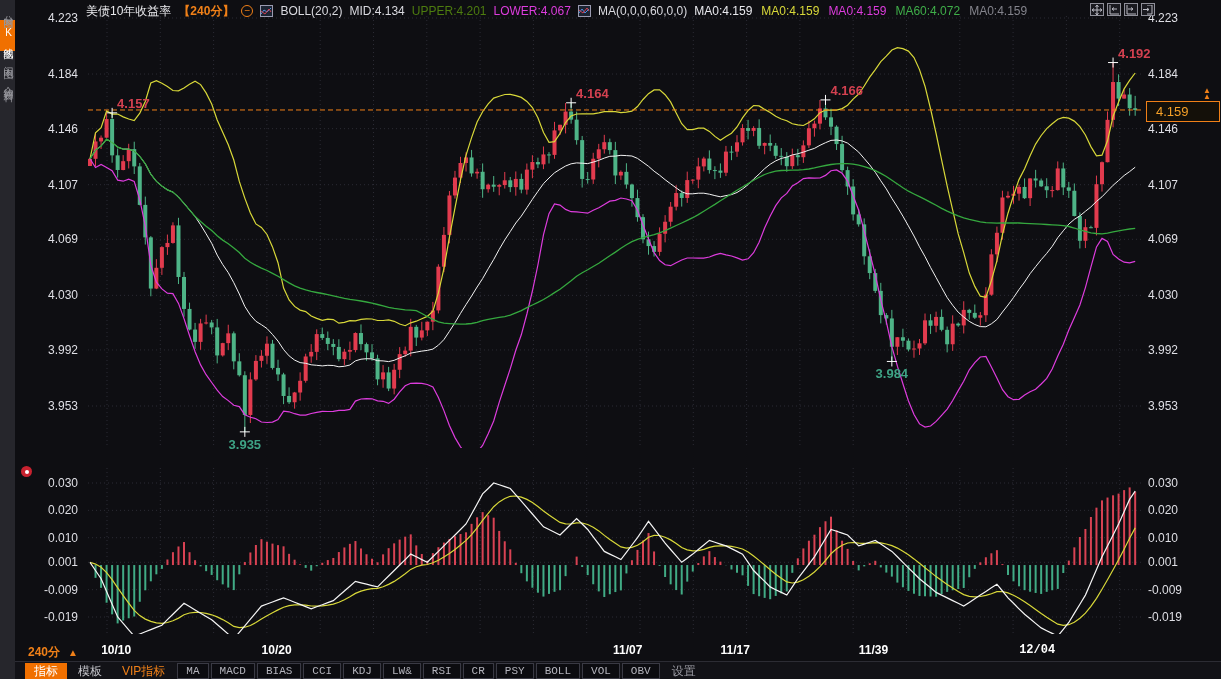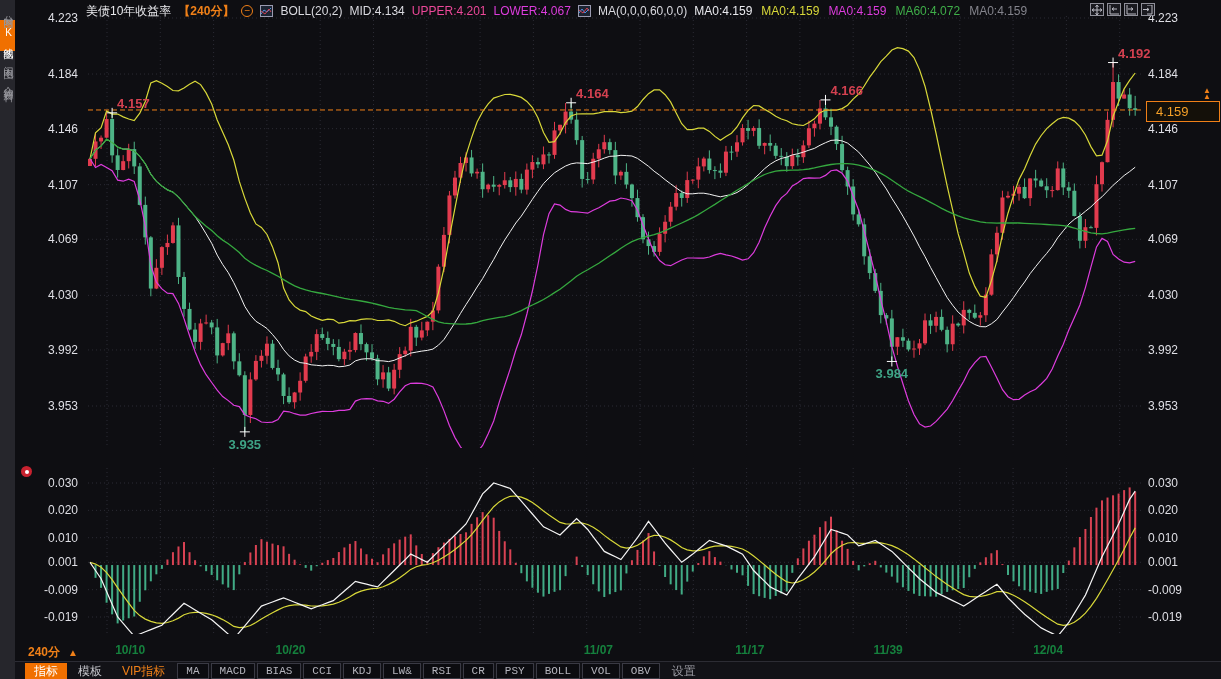--- a/index.html
+++ b/index.html
@@ -11,34 +11,34 @@
   .sidebar{position:absolute;left:0;top:0;width:15px;height:679px;background:#26262c;z-index:6}
   .vtab{writing-mode:vertical-rl;text-orientation:upright;font-size:10px;color:#97979d;
     width:15px;padding:7px 0;text-align:center;letter-spacing:2px;cursor:pointer}
   .vtab.active{background:#f07000;color:#fff}
   
   .hdr{position:absolute;left:86px;top:3px;height:16px;display:flex;align-items:center;gap:7px;
     font-size:12px;white-space:nowrap;z-index:4}
   .t-title{color:#e8e8ec}
   .t-period{color:#f08018;font-weight:bold}
   .t-w{color:#d9d9df}
-  .t-y{color:#ec4899}
+  .t-y{color:#4d7c0f}
   .t-m{color:#dd3cdd}
   .collapse-btn{width:12px;height:12px;border:1px solid #f08018;border-radius:50%;color:#f08018;
     font-size:10px;line-height:10px;text-align:center;cursor:pointer}
   .mini-ic{display:inline-flex;width:13px;height:12px;border:1px solid #9a9ab0;background:#1c2433;
     align-items:center;justify-content:center}
   
   .winicons{position:absolute;left:1090px;top:3px;display:flex;gap:3px;z-index:4}
   .wic{width:14px;height:13px;border:1px solid #8f8f99;background:#1a1a20;display:flex;
     align-items:center;justify-content:center;cursor:pointer}
   
   .axlab{position:absolute;font-size:12px;color:#dfdfe5;z-index:3}
   .r50{width:50px;text-align:right}
-  .c44{width:44px;text-align:right;font-weight:bold;color:#15803d}
+  .c44{width:44px;text-align:left;font-weight:bold;color:#ffffff}
   
   .macdhdr{position:absolute;left:95px;top:458px;font-size:12px;display:flex;gap:9px;z-index:3;white-space:nowrap}
   .alert-ic{position:absolute;left:21px;top:466px;width:11px;height:11px;border-radius:50%;
     background:#c8222f;z-index:4;cursor:pointer}
   .alert-ic::after{content:"";position:absolute;left:3.5px;top:3.5px;width:4px;height:4px;border-radius:50%;background:#fff}
   
   .pricebox{position:absolute;left:1146px;top:101px;width:74px;height:21px;border:1px solid #f08018;
     background:#141009;color:#f5a028;font-size:13px;display:flex;align-items:center;padding-left:9px;z-index:4}
   .pricemarker{position:absolute;left:1203px;top:88px;display:flex;flex-direction:column;line-height:6px;
     font-size:8px;color:#f08018;z-index:4}
@@ -854,17 +854,17 @@
     <div class="axlab " style="left: 1148px; top: 530.694px;">0.010</div>
     <div class="axlab r50" style="left: 28px; top: 555.306px;">0.001</div>
     <div class="axlab " style="left: 1148px; top: 555.306px;">0.001</div>
     <div class="axlab r50" style="left: 28px; top: 582.653px;">-0.009</div>
     <div class="axlab " style="left: 1148px; top: 582.653px;">-0.009</div>
     <div class="axlab r50" style="left: 28px; top: 610px;">-0.019</div>
     <div class="axlab " style="left: 1148px; top: 610px;">-0.019</div>
     <div class="axlab c44" style="left: 101.18px; top: 643px;">10/10</div>
     <div class="axlab c44" style="left: 261.55px; top: 643px;">10/20</div>
     <div class="axlab c44" style="left: 421.92px; top: 643px; margin-top: 28px;">10/29</div>
-    <div class="axlab c44" style="left: 569px; top: 643px;">11/07</div>
+    <div class="axlab c44" style="left: 613px; top: 643px;">11/07</div>
     <div class="axlab c44" style="left: 720.54px; top: 643px;">11/17</div>
     <div class="axlab c44" style="left: 858.79px; top: 643px;">11/39</div>
-    <div class="axlab c44" style="left: 1019.16px; top: 643px;">12/04</div>
+    <div class="axlab c44" style="left: 1019.16px; top: 643px; font-family: Liberation Mono, monospace;">12/04</div>
   </div>
 
 </body></html>

